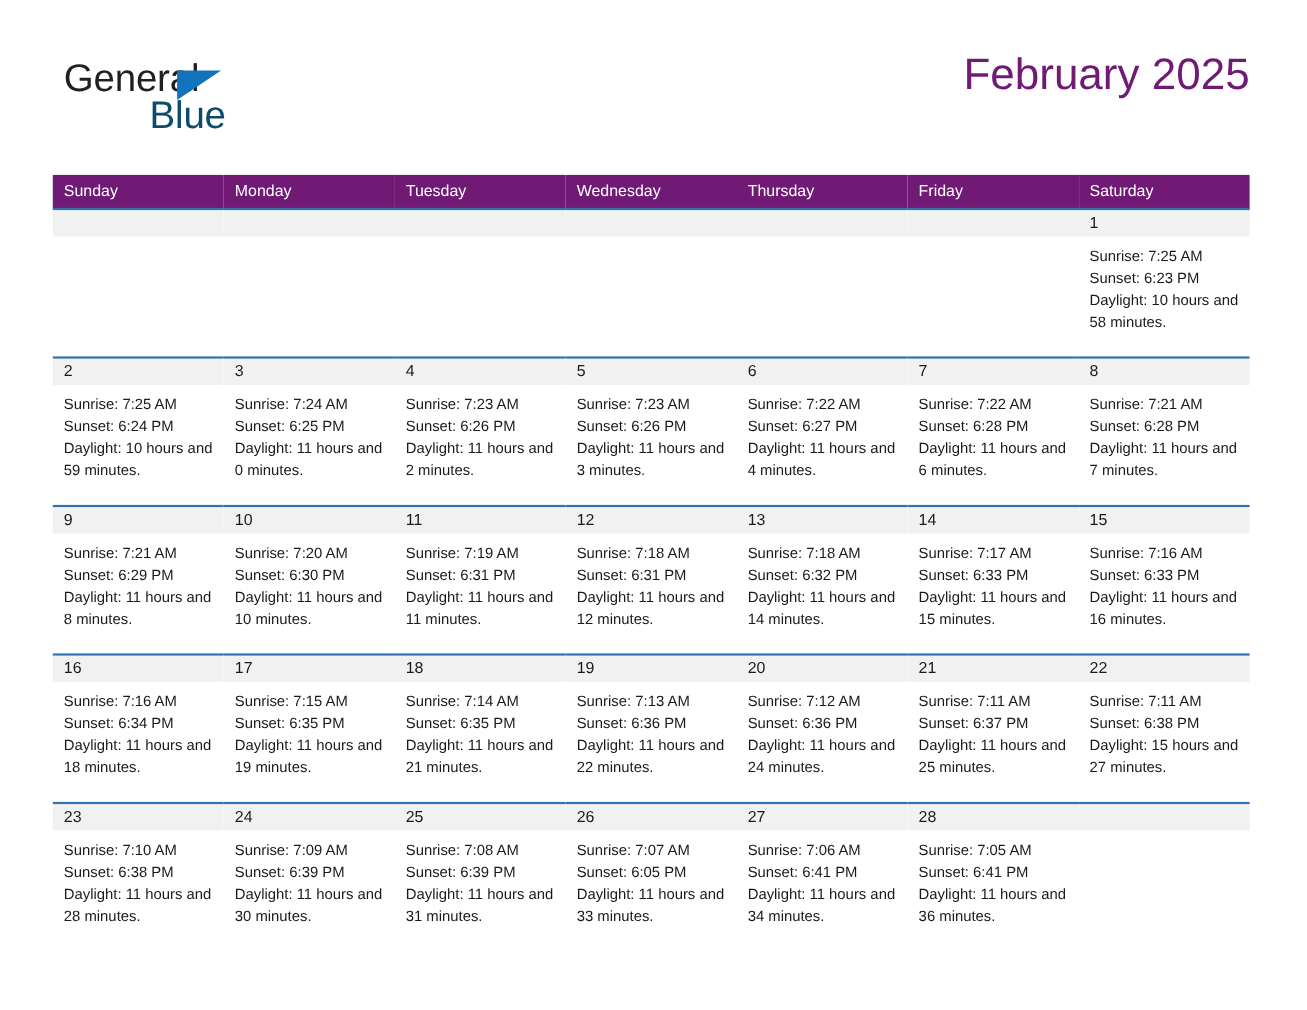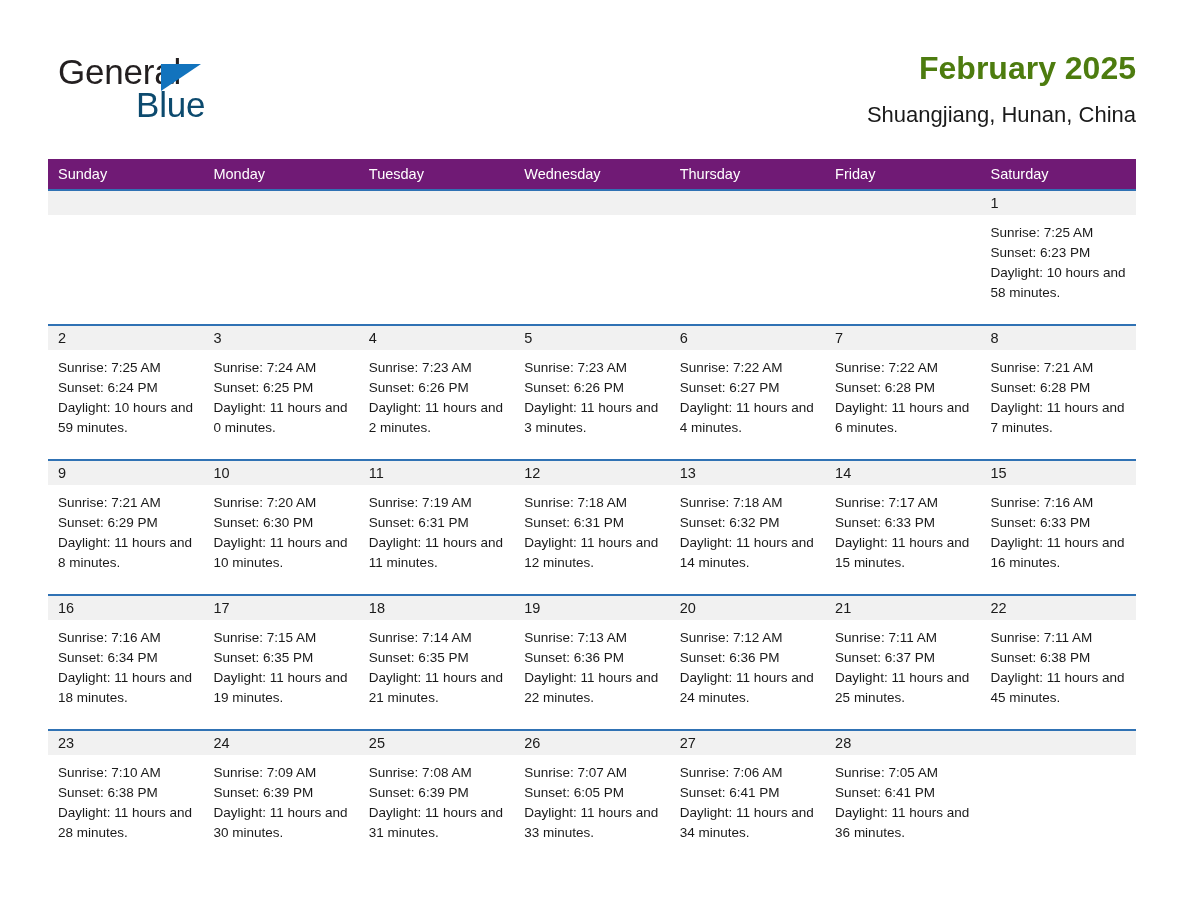--- a/index.html
+++ b/index.html
@@ -65,24 +65,24 @@
     color: #0c4a6e;
   }
 
   .title-block {
     position: absolute;
     right: 4px;
     top: 0;
     text-align: right;
   }
   .cal-title {
-    font-size: 32px;
+    font-size: 40px;
     line-height: 48px;
-    font-weight: bold;
-    color: #4d7c0f;
+    font-weight: normal;
+    color: #701a75;
     margin: 0;
     white-space: nowrap;
   }
   .cal-subtitle {
     font-size: 22px;
     line-height: 30px;
     font-weight: normal;
     color: #1a1a1a;
     margin: 8px 0 0 0;
     white-space: nowrap;
@@ -150,21 +150,20 @@
   <div class="header">
 
     <div class="logo">
       <span class="logo-general">General</span>
       <span class="logo-tri"></span>
       <span class="logo-blue">Blue</span>
     </div>
 
     <div class="title-block">
       <h1 class="cal-title">February 2025</h1>
-      <h2 class="cal-subtitle">Shuangjiang, Hunan, China</h2>
     </div>
 
   </div>
 
   <table class="calendar">
     <thead>
       <tr>
         <th>Sunday</th>
         <th>Monday</th>
         <th>Tuesday</th>
@@ -366,21 +365,21 @@
               <div class="cell-line">Sunrise: 7:11 AM</div>
               <div class="cell-line">Sunset: 6:37 PM</div>
               <div class="cell-line daylight-line">Daylight: 11 hours and 25 minutes.</div>
             </div>
           </td>
           <td>
             <div class="daynum-band">22</div>
             <div class="cell-body">
               <div class="cell-line">Sunrise: 7:11 AM</div>
               <div class="cell-line">Sunset: 6:38 PM</div>
-              <div class="cell-line daylight-line">Daylight: 11 hours and 45 minutes.</div>
+              <div class="cell-line daylight-line">Daylight: 15 hours and 27 minutes.</div>
             </div>
           </td>
         </tr>
         <tr class="week-row">
           <td>
             <div class="daynum-band">23</div>
             <div class="cell-body">
               <div class="cell-line">Sunrise: 7:10 AM</div>
               <div class="cell-line">Sunset: 6:38 PM</div>
               <div class="cell-line daylight-line">Daylight: 11 hours and 28 minutes.</div>

